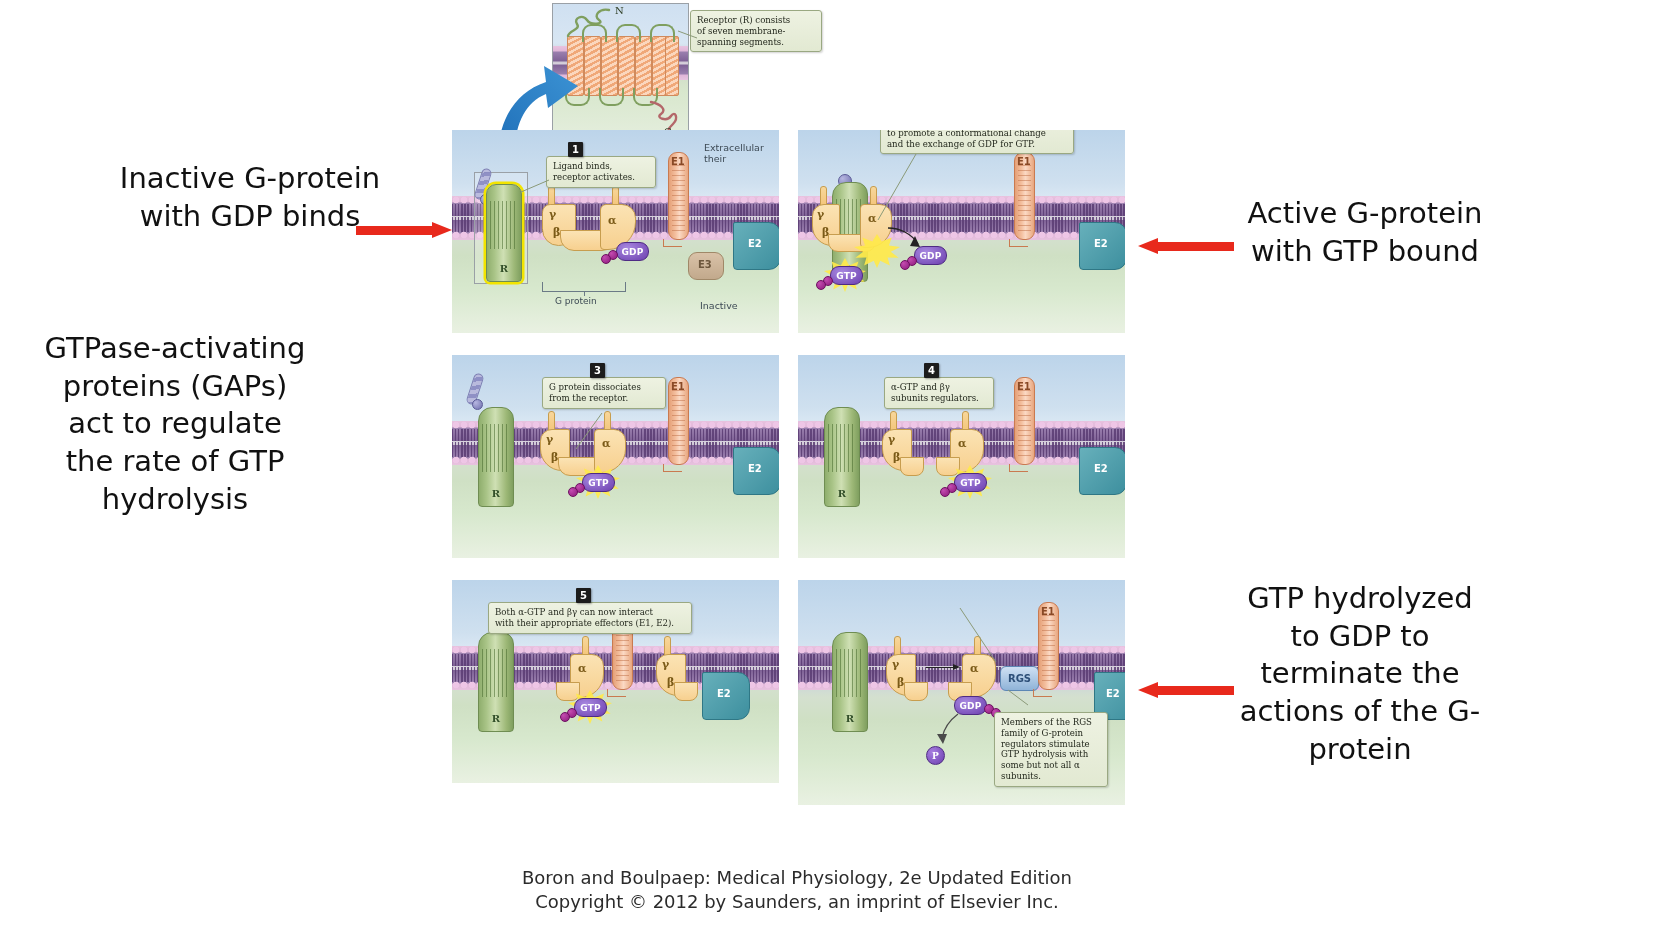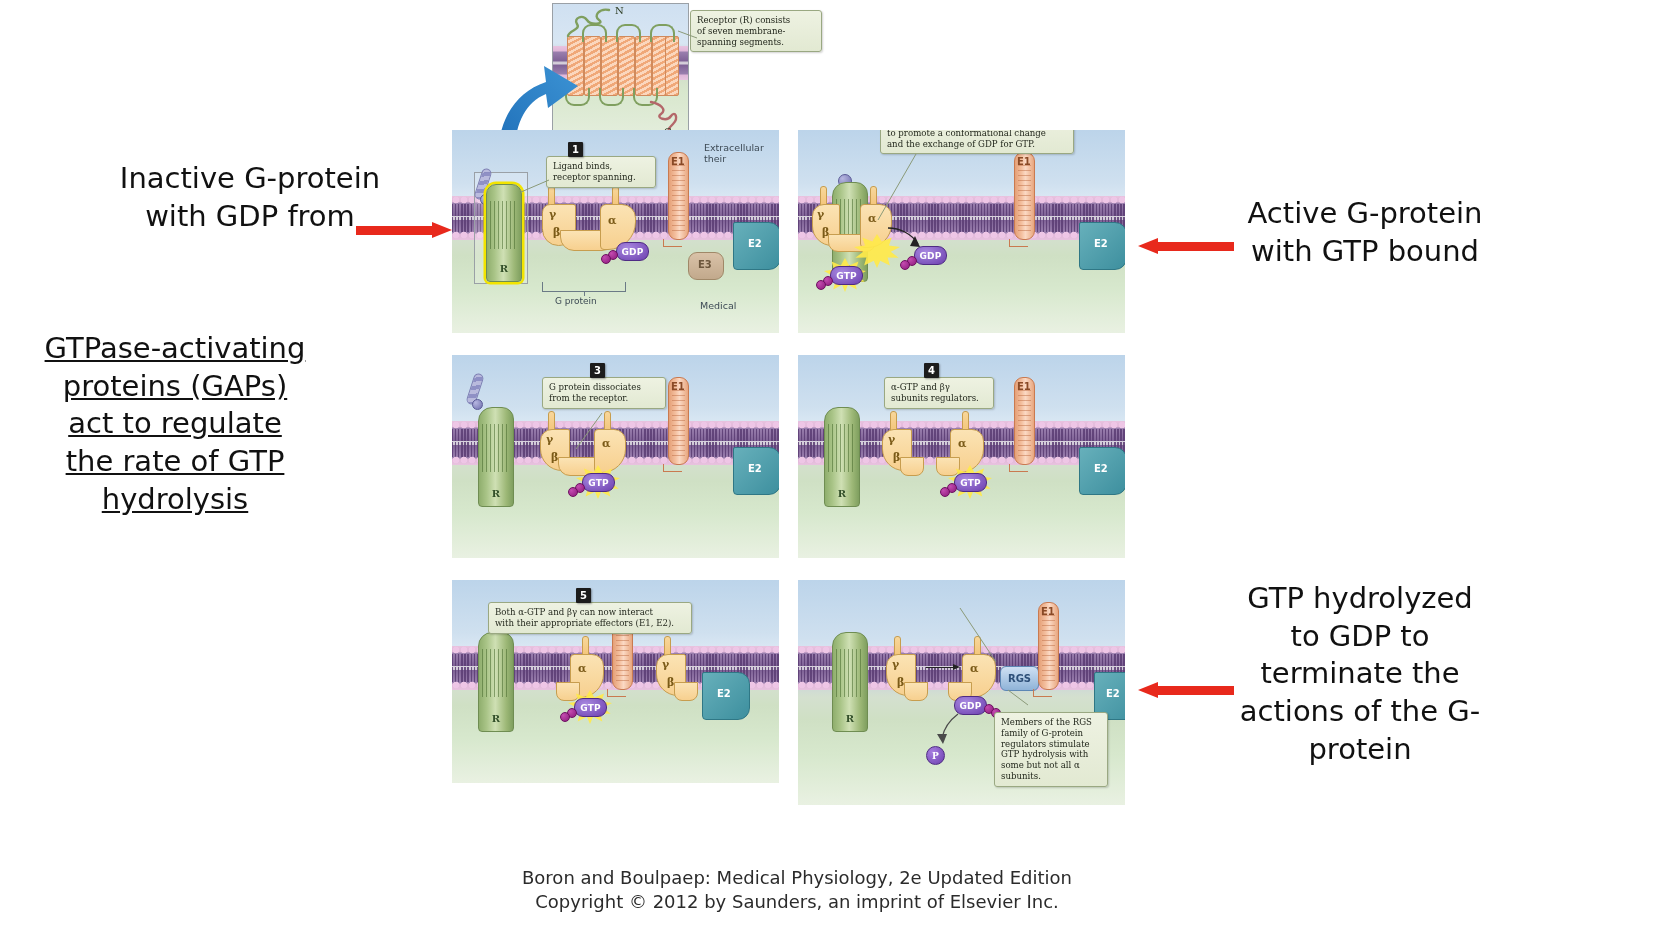--- a/index.html
+++ b/index.html
@@ -14,21 +14,21 @@
     position:absolute;
     font-family:"DejaVu Sans", sans-serif;
     font-size:29px;
     line-height:1.3;
     color:#111111;
     text-align:center;
     font-weight:400;
     white-space:pre-line;
   }
   #annot-left-top{left:90px;top:160px;width:320px;text-align:center;}
-  #annot-left-mid{left:10px;top:330px;width:330px;text-align:center;text-decoration:underline;}
+  #annot-left-mid{left:10px;top:330px;width:330px;text-align:center;}
   #annot-right-top{left:1210px;top:195px;width:310px;text-align:center;}
   #annot-right-bot{left:1195px;top:580px;width:330px;text-align:center;}
 
   
   .red-arrow{position:absolute;height:16px;}
   .red-arrow .shaft{position:absolute;left:0;top:4px;height:9px;background:#e8291c;}
   .red-arrow .head{position:absolute;top:0;width:0;height:0;
      border-top:8px solid transparent;border-bottom:8px solid transparent;}
   .red-arrow.right .head{right:0;border-left:20px solid #e8291c;}
   .red-arrow.left .head{left:0;border-right:20px solid #e8291c;}
@@ -240,21 +240,21 @@
   #caption{
     position:absolute;left:452px;top:866px;width:690px;text-align:center;
     font-family:"DejaVu Sans",sans-serif;font-size:18px;line-height:1.35;color:#2b2b2b;
     white-space:pre-line;
   }
 </style>
 </head>
 <body>
 
 <div class="annot" id="annot-left-top">Inactive G-protein
-with GDP from</div>
+with GDP binds</div>
 <div class="annot" id="annot-left-mid">GTPase-activating
 proteins (GAPs)
 act to regulate
 the rate of GTP
 hydrolysis</div>
 <div class="annot" id="annot-right-top">Active G-protein
 with GTP bound</div>
 <div class="annot" id="annot-right-bot">GTP hydrolyzed
 to GDP to
 terminate the
@@ -357,24 +357,24 @@
       <div class="sq"></div>
       <div class="foot"></div>
     </div>
     <div class="e1label" style="left:219px;top:26px;">E1</div>
     <div class="e2" style="left:281px;top:92px;border-radius:2px 12px 12px 4px;"></div>
     <div class="e2label" style="left:296px;top:108px;color:#ffffff;">E2</div>
     <div class="e3" style="left:236px;top:122px;"></div>
     <div class="e3label" style="left:246px;top:129px;color:#6d573d;">E3</div>
     <div class="plabel" style="left:252px;top:12px;">Extracellular
 their</div>
-    <div class="plabel" style="left:248px;top:170px;">Medical</div>
+    <div class="plabel" style="left:248px;top:170px;">Inactive</div>
 
     <div class="callout" style="left:94px;top:26px;width:96px;">Ligand binds,
-receptor spanning.</div>
+receptor activates.</div>
     <div class="stepnum" style="left:116px;top:12px;">1</div>
     <svg style="position:absolute;left:66px;top:44px;" width="32" height="22">
       <path d="M31,6 L3,18" stroke="#8b9a78" stroke-width="1" fill="none"></path>
     </svg>
   </div>
 
   <div class="panel" id="panel2">
     <div class="membrane">
       <div class="heads top"></div>
       <div class="tails top"></div>

